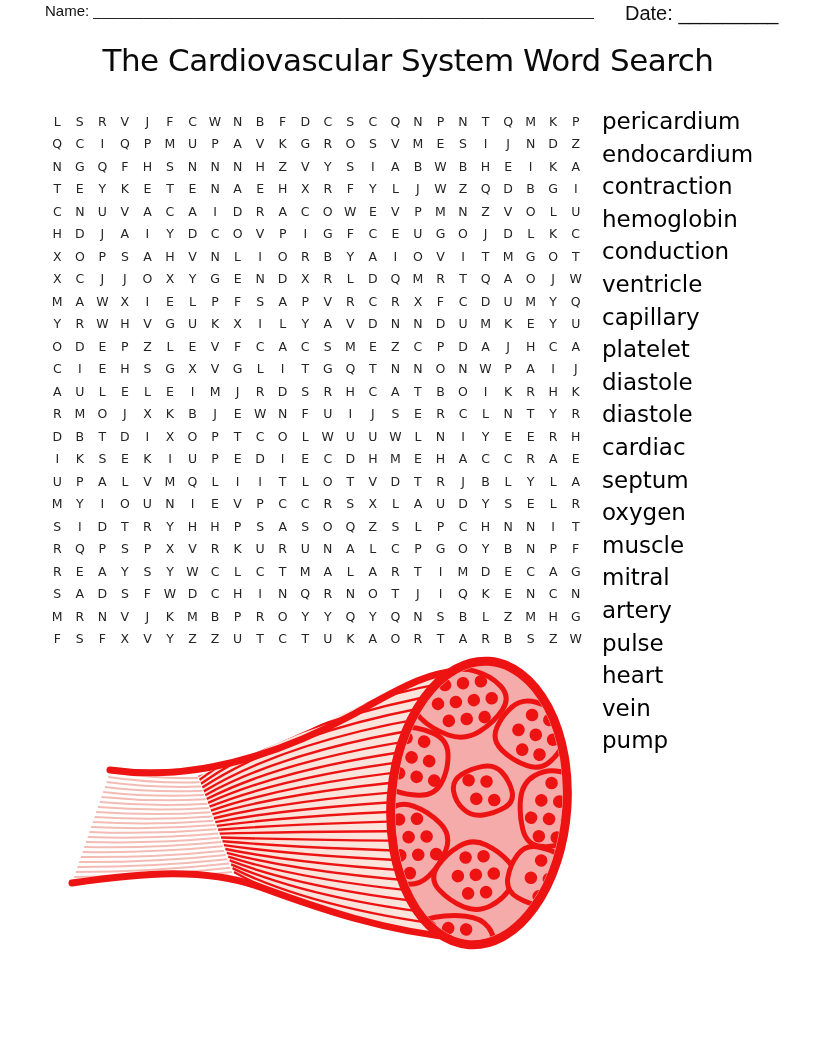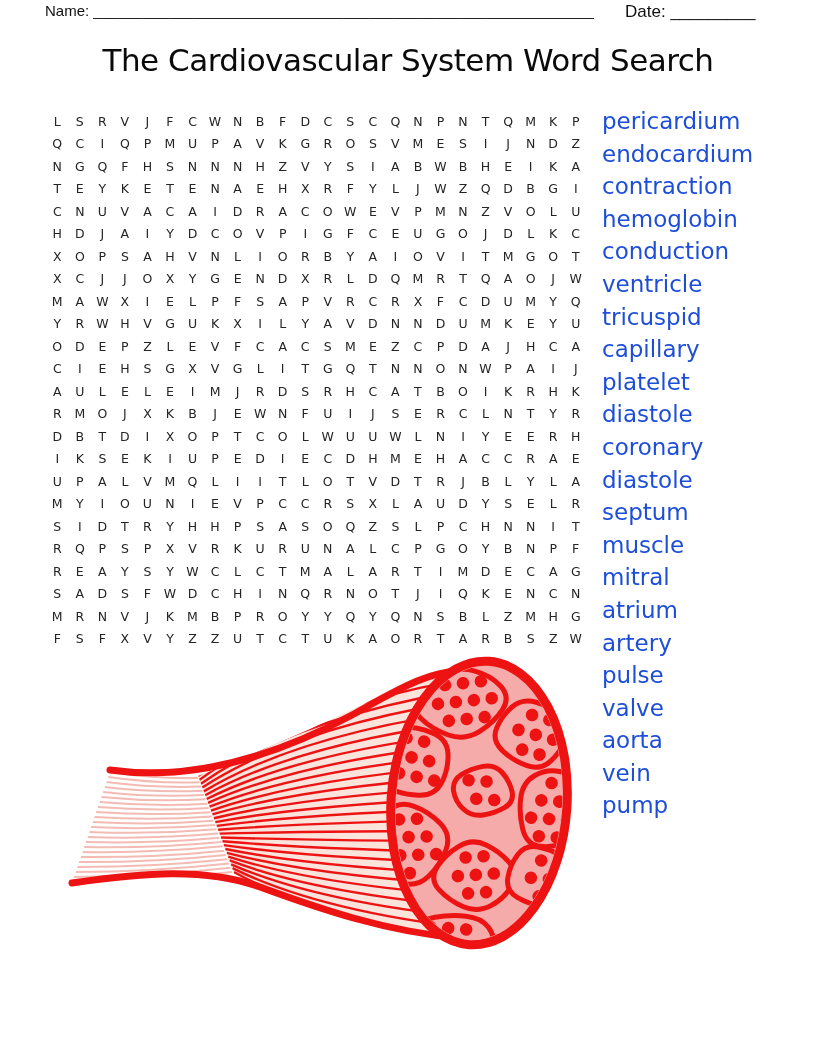--- a/index.html
+++ b/index.html
@@ -1,36 +1,36 @@
 <!DOCTYPE html>
 <html><head>
 <meta charset="utf-8">
 <style>
   html,body{margin:0;padding:0;}
   body{
     width:816px;height:1056px;background:#ffffff;position:relative;overflow:hidden;
     font-family:"DejaVu Sans",sans-serif;color:#111;
   }
   .hdr-name{position:absolute;left:45px;top:2px;font-family:"Liberation Sans",sans-serif;font-size:15px;white-space:nowrap;}
-  .hdr-date{position:absolute;left:625px;top:2px;font-family:"Liberation Sans",sans-serif;font-size:17px;white-space:nowrap;text-align:center;}
+  .hdr-date{position:absolute;left:625px;top:2px;font-family:"Liberation Sans",sans-serif;font-size:20px;white-space:nowrap;text-align:center;}
   .blank{letter-spacing:0;}
   .title{
     position:absolute;left:0;top:42px;width:816px;margin:0;text-align:center;
     font-size:31px;font-weight:normal;color:#0a0a0a;letter-spacing:-0.5px;
   }
   .grid{
     position:absolute;left:46px;top:110px;width:541px;height:540px;
     display:grid;grid-template-columns:repeat(24,1fr);grid-template-rows:repeat(24,1fr);
   }
   .cell{
     display:flex;align-items:center;justify-content:center;
     font-size:12.5px;color:#242424;
   }
   .words{position:absolute;left:602px;top:105px;margin:0;padding:0;list-style:none;}
-  .words li{font-size:23px;line-height:32.6px;color:#1d4ed8;white-space:nowrap;}
+  .words li{font-size:23px;line-height:32.6px;color:#000000;white-space:nowrap;}
   .illus{position:absolute;left:52px;top:650px;width:540px;height:312px;}
 </style>
 </head>
 <body>
 
 <div class="hdr-name">
   <span>Name:</span>
   <span class="blank">____________________________________________________________</span>
 </div>
 <div class="hdr-date">
@@ -619,34 +619,32 @@
     <span class="cell">W</span>
   </div>
 
 <ul class="words" id="word-list">
     <li>pericardium</li>
     <li>endocardium</li>
     <li>contraction</li>
     <li>hemoglobin</li>
     <li>conduction</li>
     <li>ventricle</li>
-    <li>tricuspid</li>
     <li>capillary</li>
     <li>platelet</li>
     <li>diastole</li>
-    <li>coronary</li>
     <li>diastole</li>
+    <li>cardiac</li>
     <li>septum</li>
+    <li>oxygen</li>
     <li>muscle</li>
     <li>mitral</li>
-    <li>atrium</li>
     <li>artery</li>
     <li>pulse</li>
-    <li>valve</li>
-    <li>aorta</li>
+    <li>heart</li>
     <li>vein</li>
     <li>pump</li>
   </ul>
 
 <svg class="illus" viewBox="0 0 540 312" aria-hidden="true">
   <defs>
     <clipPath id="funnelClip">
       <path id="funnelClipPath" d="M 146 126 C 225 95 290 65 330 45 C 360 30 395 16 432 18 L 442 285 C 370 290 300 268 235 246 C 215 239 195 231 182 224 Z"></path>
     </clipPath>
     <clipPath id="tendonClip">

